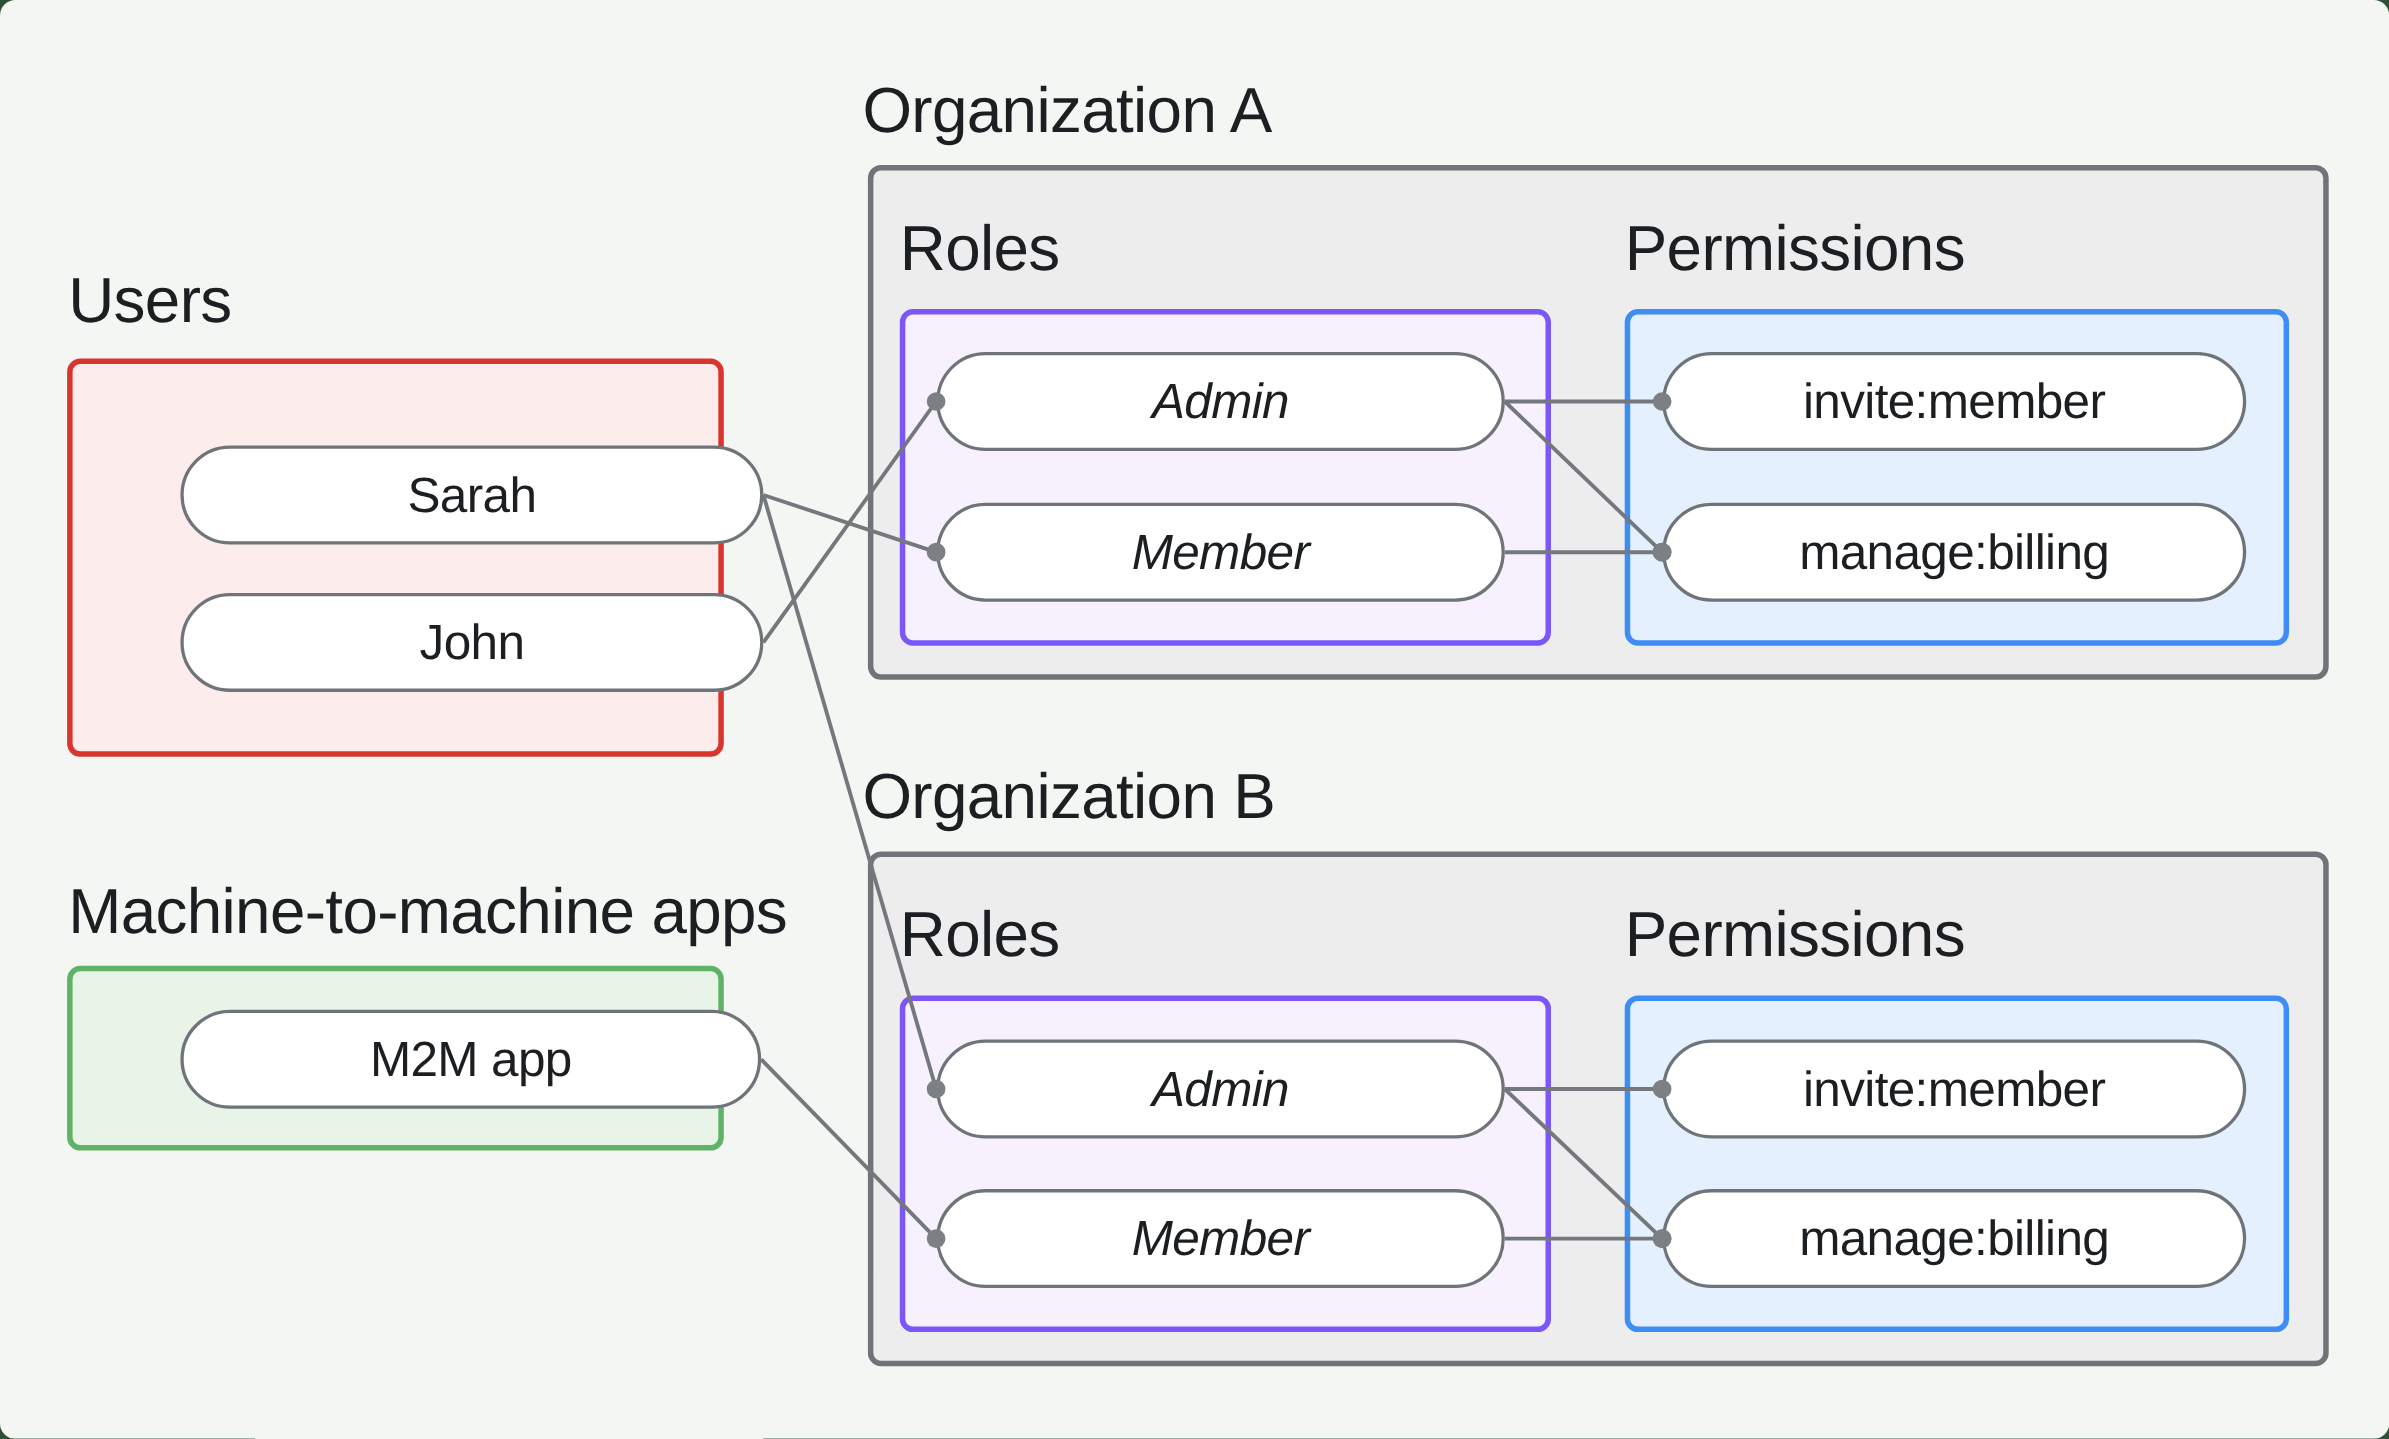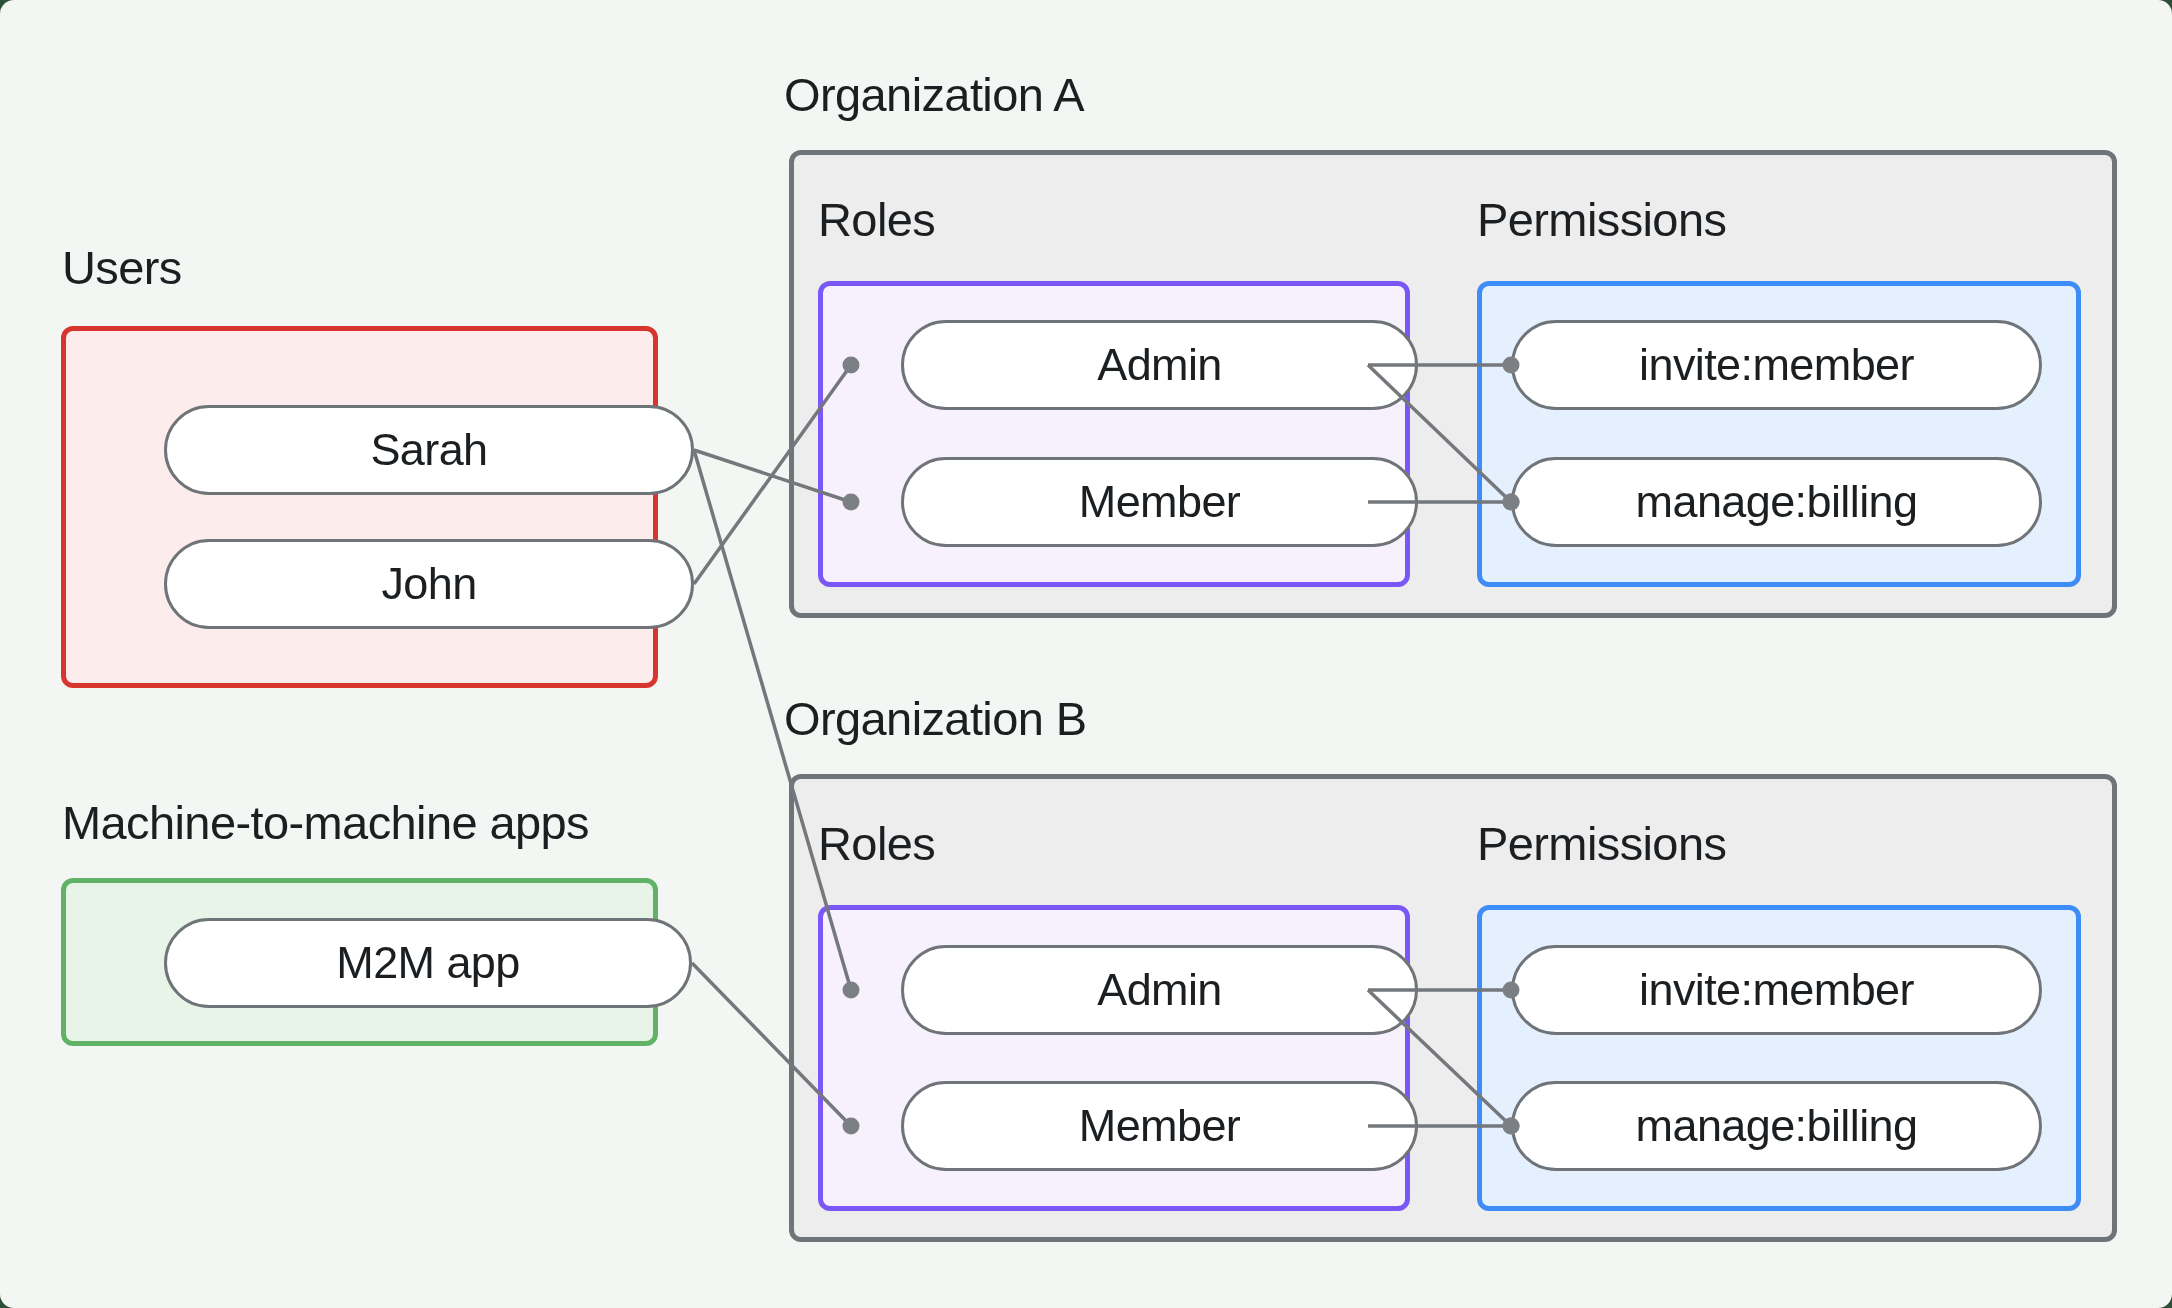--- a/index.html
+++ b/index.html
@@ -12,21 +12,21 @@
     position: relative;
     width: 2172px;
     height: 1308px;
     background: var(--canvas_bg, #f4f6f4);
     border-radius: 14px;
     overflow: hidden;
     color: var(--text, #1c1f22);
   }
   .section-label {
     position: absolute;
-    font-size: 47px;
+    font-size: 58px;
     line-height: 1.15;
     letter-spacing: -0.6px;
     font-weight: 500;
     color: var(--text, #1c1f22);
     white-space: nowrap;
   }
   .group-box {
     position: absolute;
     border-radius: 12px;
     box-sizing: border-box;
@@ -68,21 +68,21 @@
     background: var(--node_fill, #ffffff);
     display: flex;
     align-items: center;
     justify-content: center;
     font-size: 45px;
     letter-spacing: -0.6px;
     color: var(--text, #1c1f22);
     white-space: nowrap;
   }
   .user-pill  { left: 98px;  width: 530px; }
-  .role-pill  { left: 901px; width: 517px; }
+  .role-pill  { left: 851px; width: 517px; font-style: italic; }
   .perm-pill  { left: 1511px; width: 531px; justify-content: center; }
   #edge-layer {
     position: absolute;
     left: 0; top: 0;
     z-index: 6;
     pointer-events: none;
   }
   #edge-layer line { stroke: var(--edge, #74787c); stroke-width: 3.5; }
   #edge-layer circle { fill: var(--dot, #7c8084); }
 </style>

